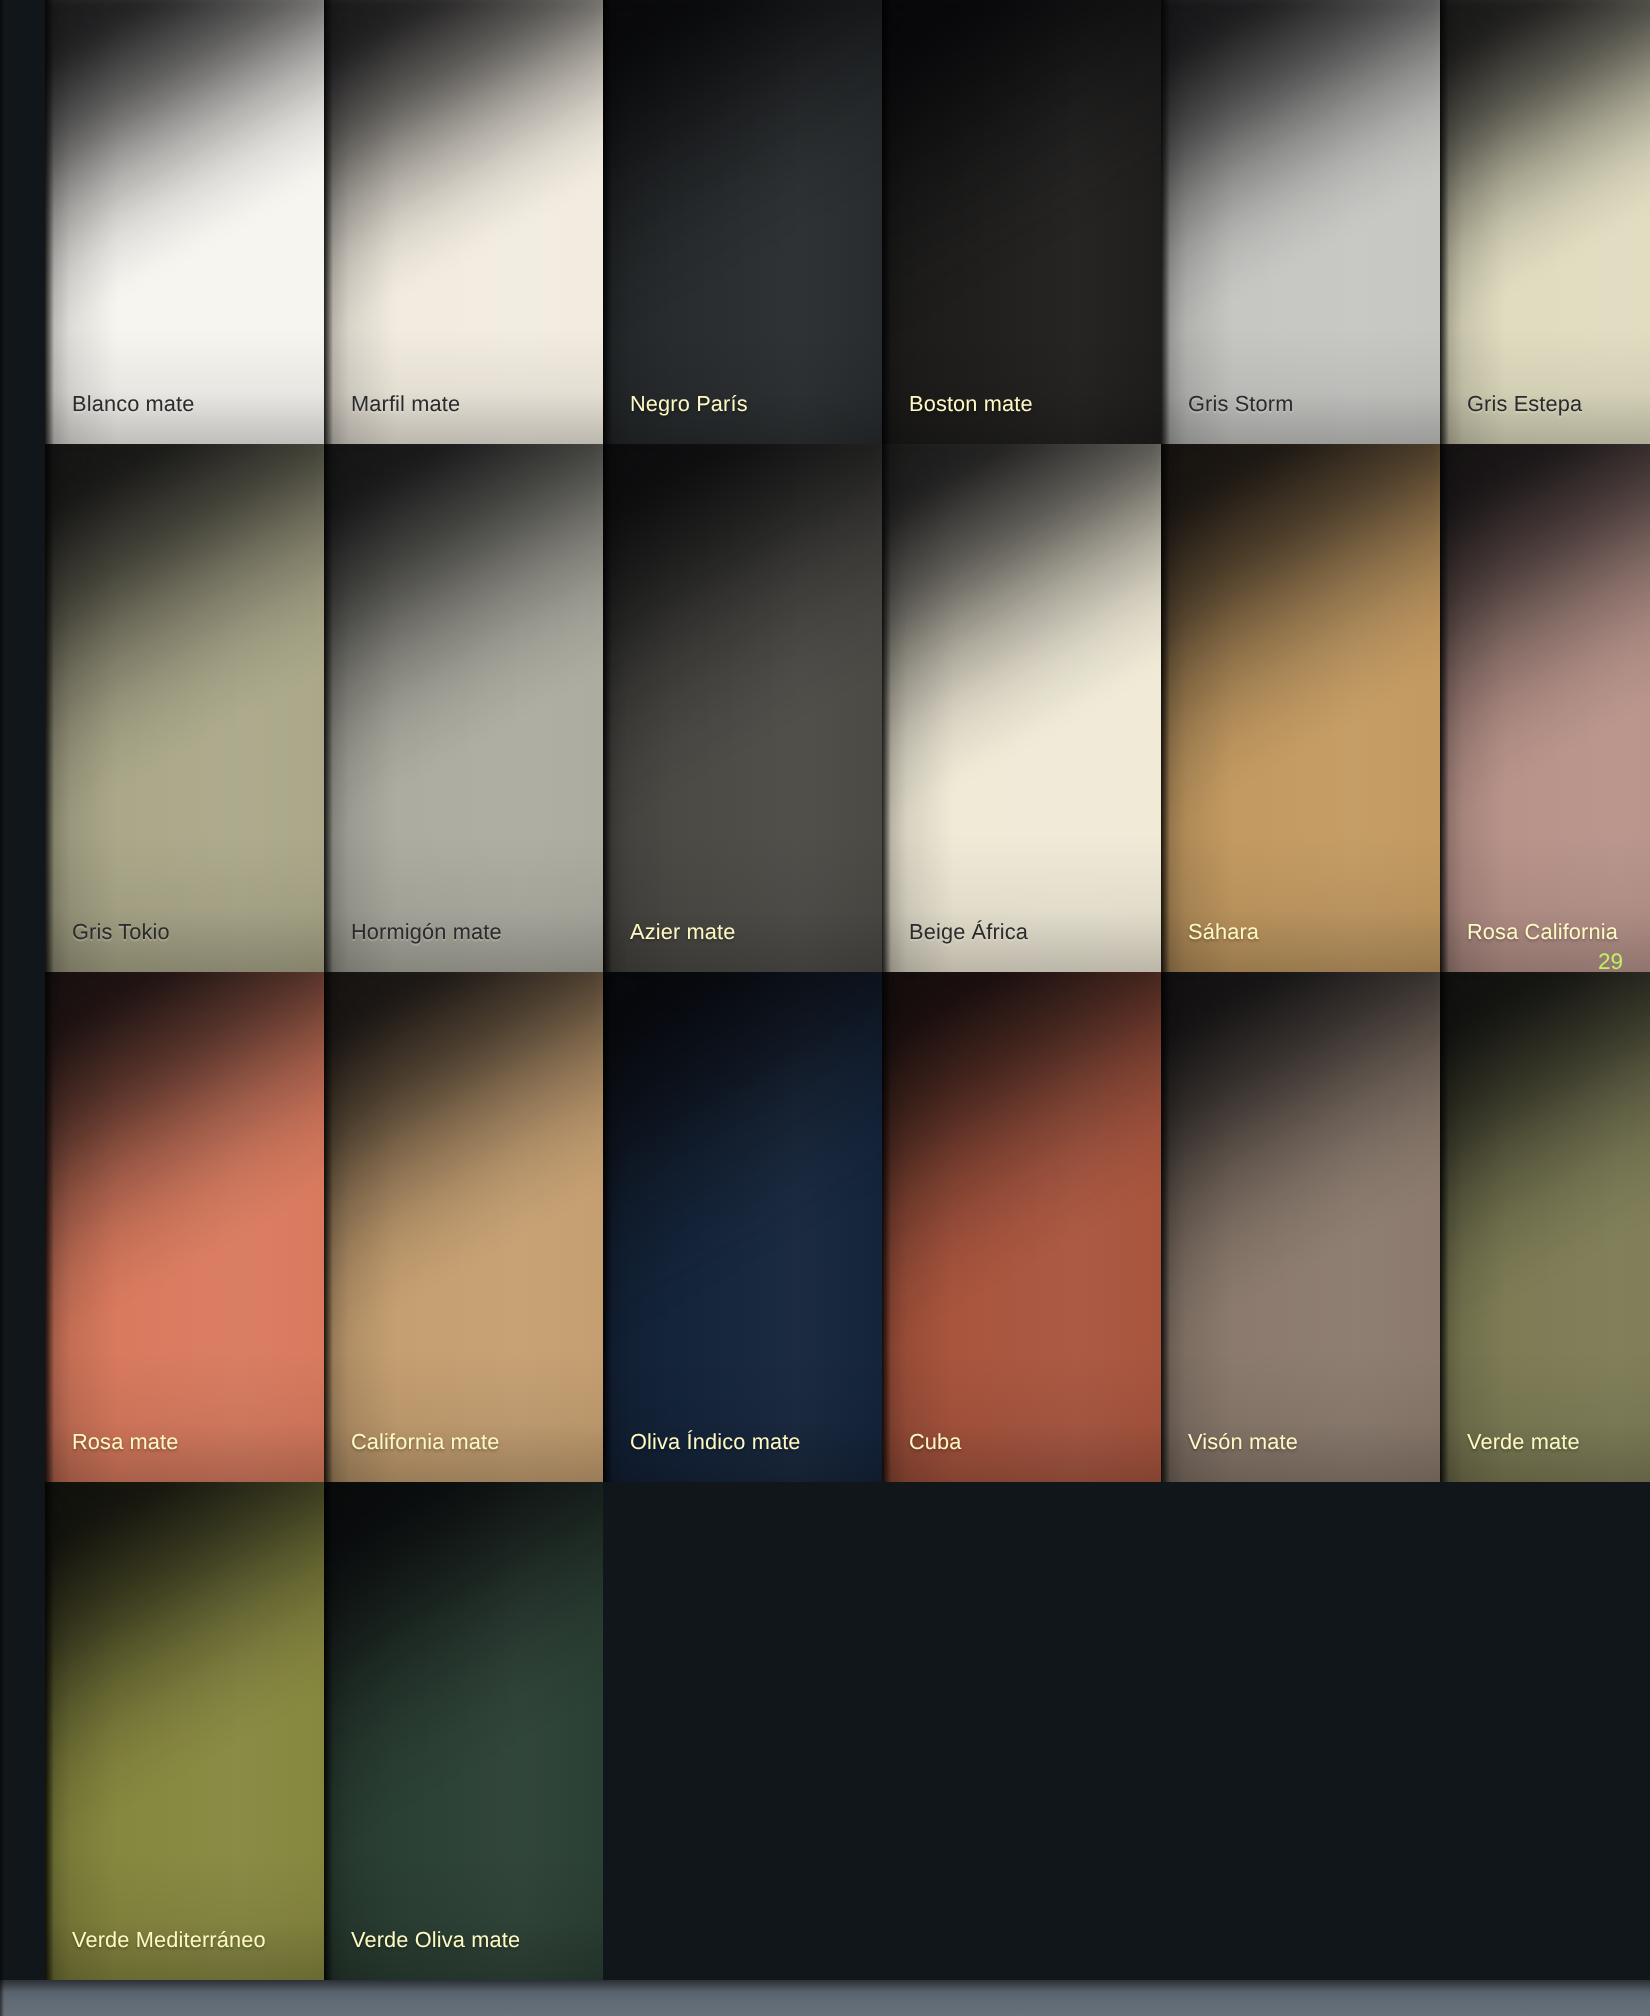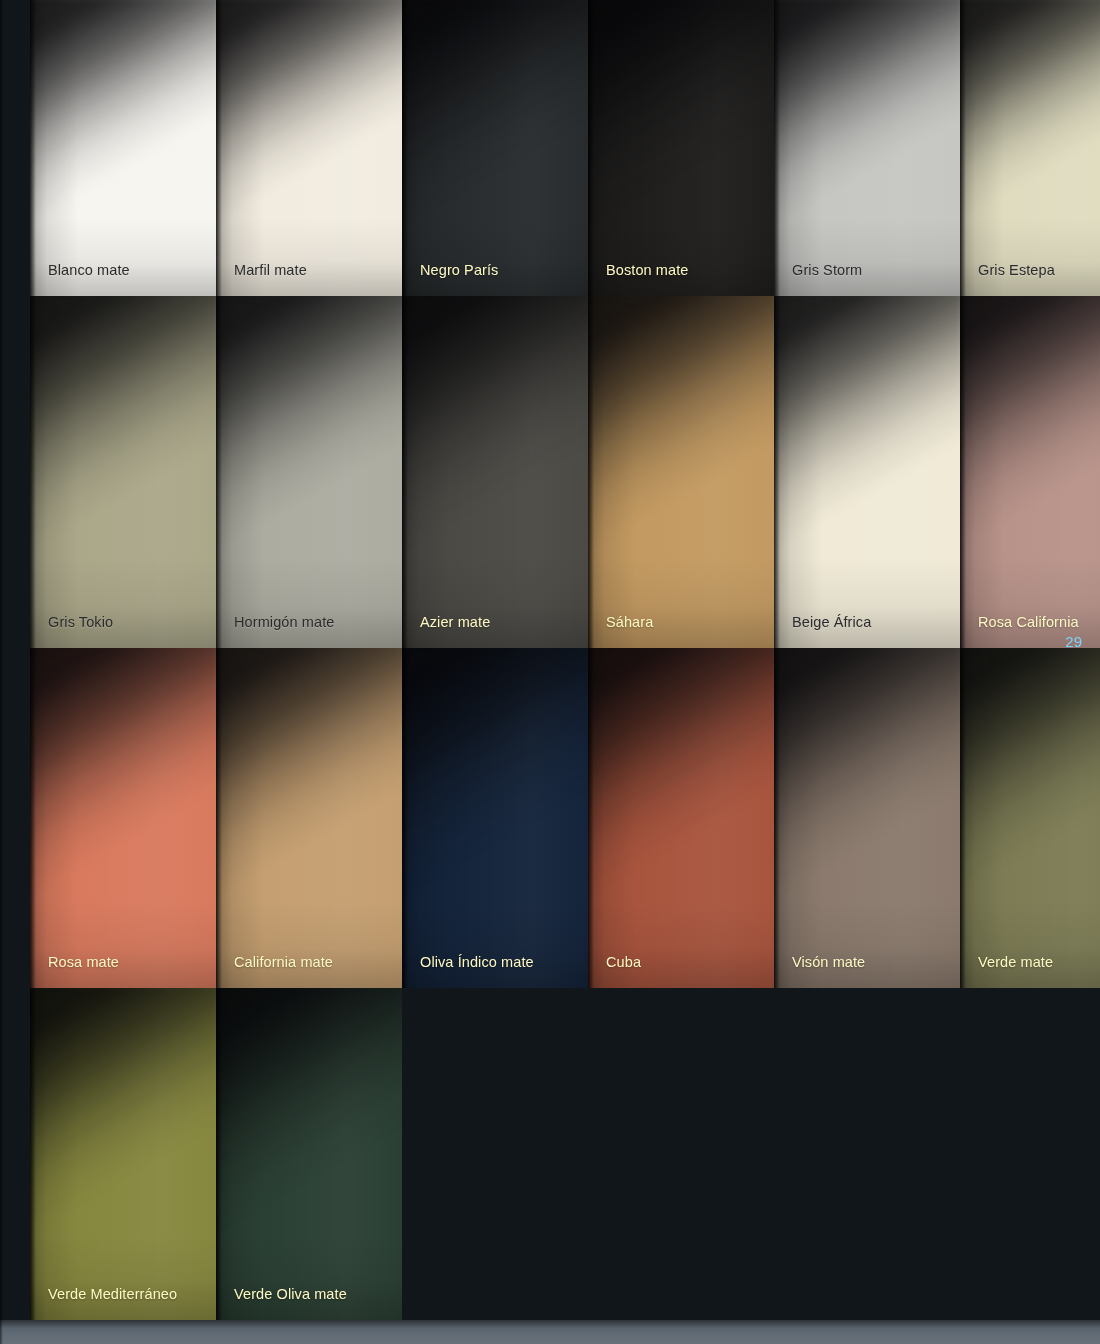--- a/index.html
+++ b/index.html
@@ -122,21 +122,21 @@
   .swatch.dark .label {
     color: #fef9c3;
   }
 
   
   #page-number {
     position: absolute;
     right: 18px;
     top: 634px;
     font-size: 15px;
-    color: #7dd3fc;
+    color: #bef264;
     z-index: 9;
     overflow: hidden;
     height: 13px;
     line-height: 15px;
   }
 
   
   #bottom-strip {
     position: absolute;
     left: 0; right: 0;
@@ -234,35 +234,35 @@
         <div class="label">Hormigón mate</div>
       </div>
       <div class="swatch dark">
         <div class="base" style="background: rgb(75, 74, 69);"></div>
         <div class="sheenx"></div>
         <div class="shadow"></div>
         <div class="bottomfade"></div>
         <div class="seam"></div>
         <div class="label">Azier mate</div>
       </div>
+      <div class="swatch light">
+        <div class="base" style="background: rgb(240, 234, 215);"></div>
+        <div class="sheenx"></div>
+        <div class="shadow"></div>
+        <div class="bottomfade"></div>
+        <div class="seam"></div>
+        <div class="label">Beige África</div>
+      </div>
       <div class="swatch dark">
         <div class="base" style="background: rgb(195, 154, 97);"></div>
         <div class="sheenx"></div>
         <div class="shadow"></div>
         <div class="bottomfade"></div>
         <div class="seam"></div>
         <div class="label">Sáhara</div>
-      </div>
-      <div class="swatch light">
-        <div class="base" style="background: rgb(240, 234, 215);"></div>
-        <div class="sheenx"></div>
-        <div class="shadow"></div>
-        <div class="bottomfade"></div>
-        <div class="seam"></div>
-        <div class="label">Beige África</div>
       </div>
       <div class="swatch dark">
         <div class="base" style="background: rgb(184, 147, 138);"></div>
         <div class="sheenx"></div>
         <div class="shadow"></div>
         <div class="bottomfade"></div>
         <div class="seam"></div>
         <div class="label">Rosa California</div>
       </div>
       <div class="swatch dark">

